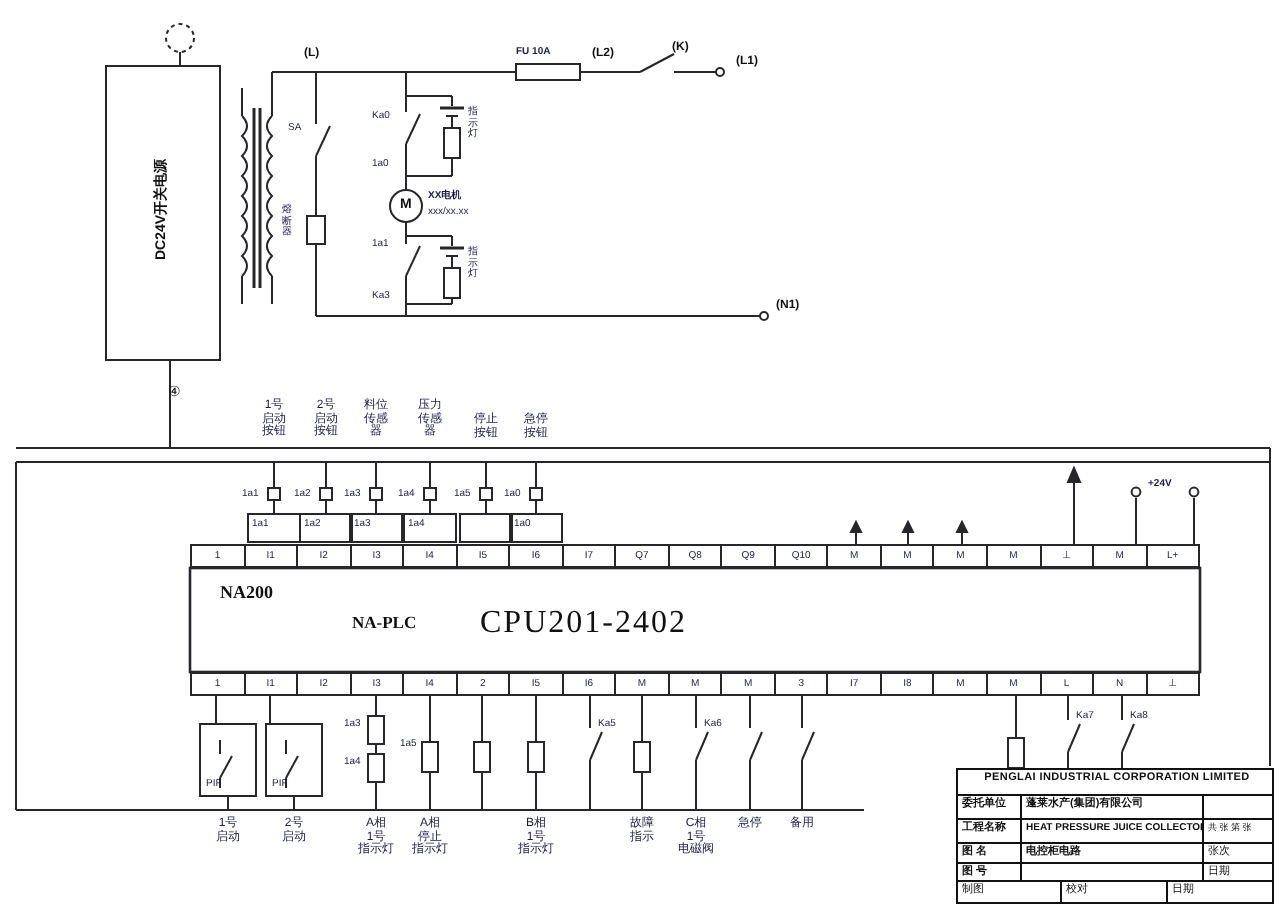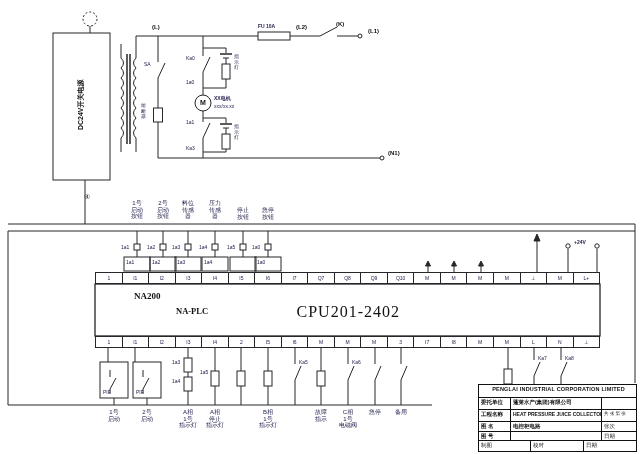--- a/index.html
+++ b/index.html
@@ -275,23 +275,23 @@
       <span>Q9</span>
       <span>Q10</span>
       <span>M</span>
       <span>M</span>
       <span>M</span>
       <span>M</span>
       <span>⊥</span>
       <span>M</span>
       <span>L+</span>
     </div>
-  <span class="lbl b serif" style="left:134px;top:291px;font-size:9px;">NA200</span>
+  <span class="lbl b serif" style="left:110px;top:291px;font-size:9px;">NA200</span>
   <span class="lbl b serif" style="left:176px;top:306px;font-size:8.5px;">NA-PLC</span>
-  <span class="lbl serif cpu" style="left:240px;top:303px;width:160px;text-align:right;">CPU201-2402</span>
+  <span class="lbl serif cpu" style="left:240px;top:303px;width:160px;text-align:left;">CPU201-2402</span>
   <div class="trow" style="top:336px;">
       <span>1</span>
       <span>I1</span>
       <span>I2</span>
       <span>I3</span>
       <span>I4</span>
       <span>2</span>
       <span>I5</span>
       <span>I6</span>
       <span>M</span>

